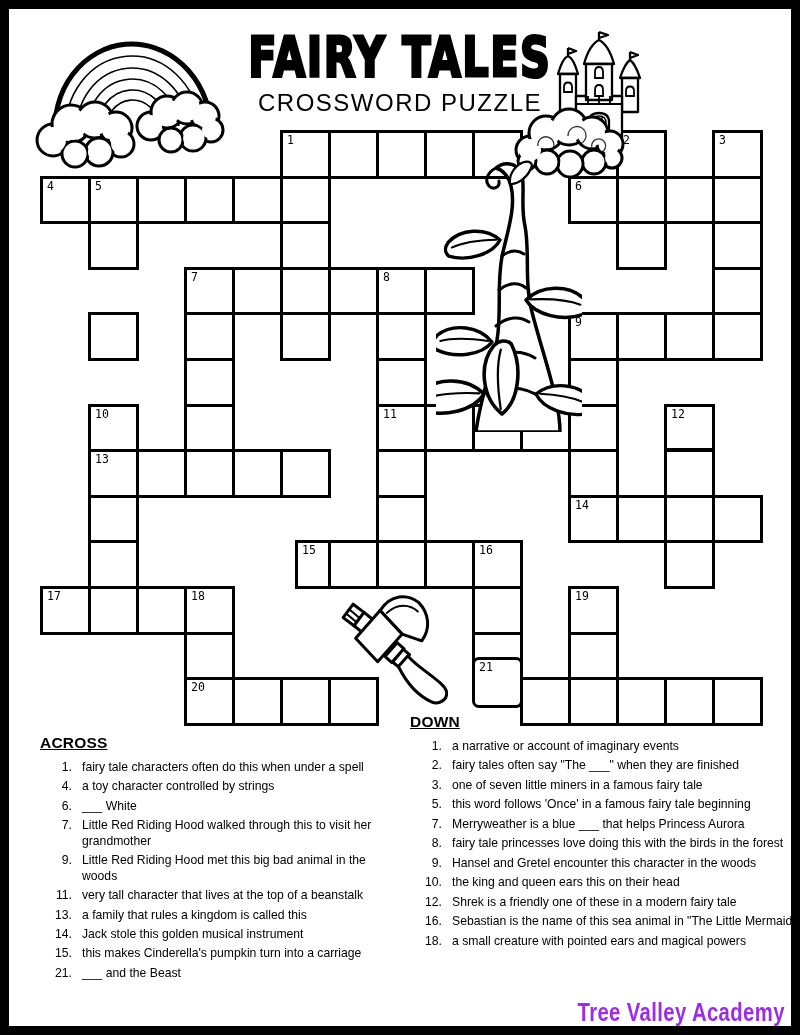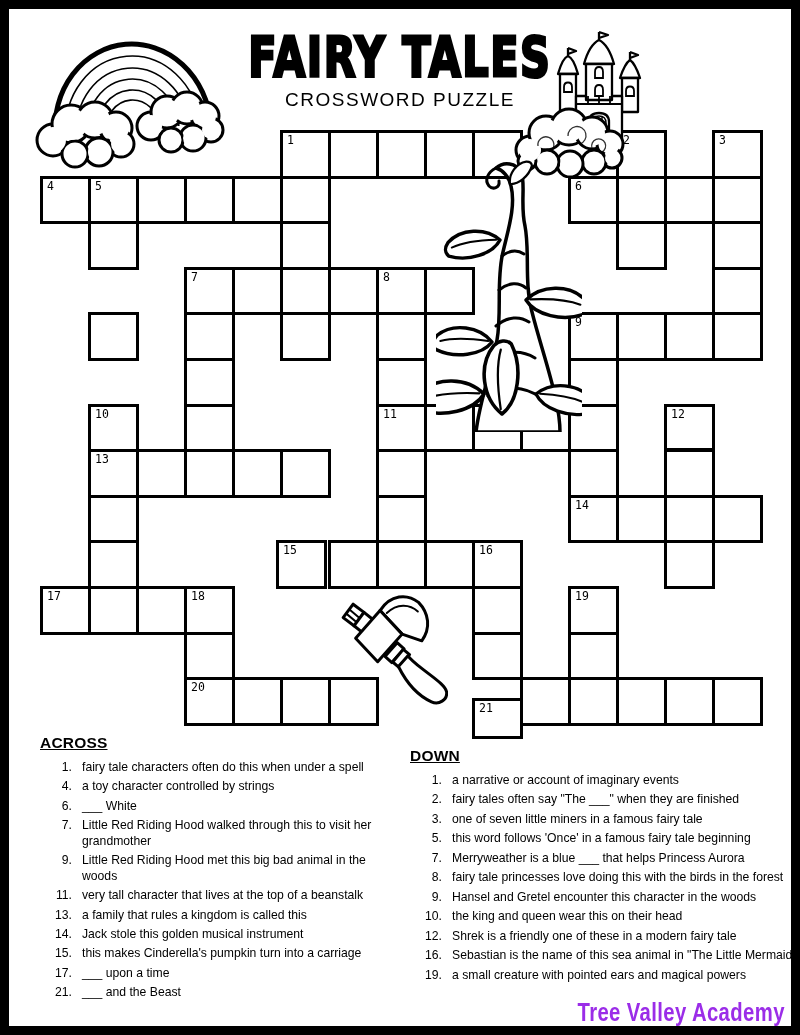--- a/index.html
+++ b/index.html
@@ -5,39 +5,39 @@
   html,body{margin:0;padding:0;background:#888;}
   .sheet{position:relative;width:800px;height:1035px;background:#fff;overflow:hidden;
          font-family:"Liberation Sans",sans-serif;color:#000;}
   .frame{position:absolute;inset:0;border:9px solid #000;z-index:50;pointer-events:none;}
 
   
   .titlewrap{position:absolute;left:0;top:28px;width:800px;text-align:center;z-index:2;}
   .title{display:inline-block;font-family:"DejaVu Sans",sans-serif;font-weight:bold;
          font-size:56px;letter-spacing:2px;line-height:1.05;
          -webkit-text-stroke:3px #000;transform:scale(0.74,1);transform-origin:center;}
-  .subtitle{margin-top:2px;font-size:19px;letter-spacing:1.5px;font-weight:400;}
+  .subtitle{margin-top:2px;font-size:24px;letter-spacing:1.5px;font-weight:400;}
 
   
   .grid{position:absolute;left:0;top:0;z-index:1;}
   .cell{position:absolute;box-sizing:border-box;border:3px solid #000;background:#fff;}
   .cellnum{position:absolute;top:1px;left:4px;font-family:"DejaVu Sans Mono",monospace;
            font-size:11.5px;line-height:13px;}
 
   
   .deco{position:absolute;z-index:6;}
   .deco svg{display:block;}
 
   
   .clues{position:absolute;z-index:2;}
   .clues h2{margin:0 0 8px 0;font-size:15.5px;letter-spacing:.2px;text-decoration:underline;}
   .clue{display:flex;margin-bottom:4.2px;line-height:15.3px;font-size:12.2px;}
   .cnum{flex:none;width:32px;text-align:right;margin-right:10px;}
   .across-sec{left:40px;top:734px;width:400px;}
-  .down-sec{left:410px;top:747px;width:386px;}
+  .down-sec{left:410px;top:713px;width:386px;}
   .across-sec .ctxt{width:322px;}
   .down-sec .ctxt{white-space:nowrap;}
 
   .brand{position:absolute;right:15px;top:997px;z-index:8;font-weight:bold;font-size:26px;
          letter-spacing:.5px;transform:scale(0.78,1);transform-origin:right center;
          font-family:"Liberation Sans",sans-serif;}
 </style>
 </head>
 <body>
 
@@ -132,21 +132,21 @@
       <div class="cell" style="left: 664px; top: 449.2px; width: 51px; height: 48.6px;"></div>
       <div class="cell" style="left: 88px; top: 494.8px; width: 51px; height: 48.6px;"></div>
       <div class="cell" style="left: 376px; top: 494.8px; width: 51px; height: 48.6px;"></div>
       <div class="cell" style="left: 568px; top: 494.8px; width: 51px; height: 48.6px;">
         <span class="cellnum">14</span>
       </div>
       <div class="cell" style="left: 616px; top: 494.8px; width: 51px; height: 48.6px;"></div>
       <div class="cell" style="left: 664px; top: 494.8px; width: 51px; height: 48.6px;"></div>
       <div class="cell" style="left: 712px; top: 494.8px; width: 51px; height: 48.6px;"></div>
       <div class="cell" style="left: 88px; top: 540.4px; width: 51px; height: 48.6px;"></div>
-      <div class="cell" style="left: 276px; top: 540.4px; width: 51px; height: 48.6px;">
+      <div class="cell" style="left: 295px; top: 540.4px; width: 51px; height: 48.6px;">
         <span class="cellnum">15</span>
       </div>
       <div class="cell" style="left: 328px; top: 540.4px; width: 51px; height: 48.6px;"></div>
       <div class="cell" style="left: 376px; top: 540.4px; width: 51px; height: 48.6px;"></div>
       <div class="cell" style="left: 424px; top: 540.4px; width: 51px; height: 48.6px;"></div>
       <div class="cell" style="left: 472px; top: 540.4px; width: 51px; height: 48.6px;">
         <span class="cellnum">16</span>
       </div>
       <div class="cell" style="left: 664px; top: 540.4px; width: 51px; height: 48.6px;"></div>
       <div class="cell" style="left: 40px; top: 586px; width: 51px; height: 48.6px;">
@@ -163,21 +163,21 @@
       </div>
       <div class="cell" style="left: 184px; top: 631.6px; width: 51px; height: 48.6px;"></div>
       <div class="cell" style="left: 472px; top: 631.6px; width: 51px; height: 48.6px;"></div>
       <div class="cell" style="left: 568px; top: 631.6px; width: 51px; height: 48.6px;"></div>
       <div class="cell" style="left: 184px; top: 677.2px; width: 51px; height: 48.6px;">
         <span class="cellnum">20</span>
       </div>
       <div class="cell" style="left: 232px; top: 677.2px; width: 51px; height: 48.6px;"></div>
       <div class="cell" style="left: 280px; top: 677.2px; width: 51px; height: 48.6px;"></div>
       <div class="cell" style="left: 328px; top: 677.2px; width: 51px; height: 48.6px;"></div>
-      <div class="cell" style="left: 472px; top: 698px; width: 51px; height: 41px;">
+      <div class="cell" style="left: 472px; top: 657px; width: 51px; height: 51px; border-radius: 7px;">
         <span class="cellnum">21</span>
       </div>
       <div class="cell" style="left: 520px; top: 677.2px; width: 51px; height: 48.6px;"></div>
       <div class="cell" style="left: 568px; top: 677.2px; width: 51px; height: 48.6px;"></div>
       <div class="cell" style="left: 616px; top: 677.2px; width: 51px; height: 48.6px;"></div>
       <div class="cell" style="left: 664px; top: 677.2px; width: 51px; height: 48.6px;"></div>
       <div class="cell" style="left: 712px; top: 677.2px; width: 51px; height: 48.6px;"></div>
     </div>
 
   <div class="deco" style="left:33px;top:30px;width:200px;height:170px;">
@@ -385,24 +385,20 @@
         </div>
         <div class="clue">
           <span class="cnum">14.</span>
           <span class="ctxt">Jack stole this golden musical instrument</span>
         </div>
         <div class="clue">
           <span class="cnum">15.</span>
           <span class="ctxt">this makes Cinderella's pumpkin turn into a carriage</span>
         </div>
         <div class="clue">
-          <span class="cnum">17.</span>
-          <span class="ctxt">___ upon a time</span>
-        </div>
-        <div class="clue">
           <span class="cnum">21.</span>
           <span class="ctxt">___ and the Beast</span>
         </div>
       </div>
   </div>
 
   <div class="clues down-sec">
     <h2>DOWN</h2>
     <div id="down-list">
         <div class="clue">
@@ -428,32 +424,32 @@
         <div class="clue">
           <span class="cnum">8.</span>
           <span class="ctxt">fairy tale princesses love doing this with the birds in the forest</span>
         </div>
         <div class="clue">
           <span class="cnum">9.</span>
           <span class="ctxt">Hansel and Gretel encounter this character in the woods</span>
         </div>
         <div class="clue">
           <span class="cnum">10.</span>
-          <span class="ctxt">the king and queen wear this on their head</span>
+          <span class="ctxt">the king and queen ears this on their head</span>
         </div>
         <div class="clue">
           <span class="cnum">12.</span>
           <span class="ctxt">Shrek is a friendly one of these in a modern fairy tale</span>
         </div>
         <div class="clue">
           <span class="cnum">16.</span>
           <span class="ctxt">Sebastian is the name of this sea animal in "The Little Mermaid"</span>
         </div>
         <div class="clue">
-          <span class="cnum">19.</span>
+          <span class="cnum">18.</span>
           <span class="ctxt">a small creature with pointed ears and magical powers</span>
         </div>
       </div>
   </div>
 
   <div class="brand" style="color: rgb(155, 45, 232);">Tree Valley Academy</div>
 
   <div class="frame"></div>
 </div>
 

